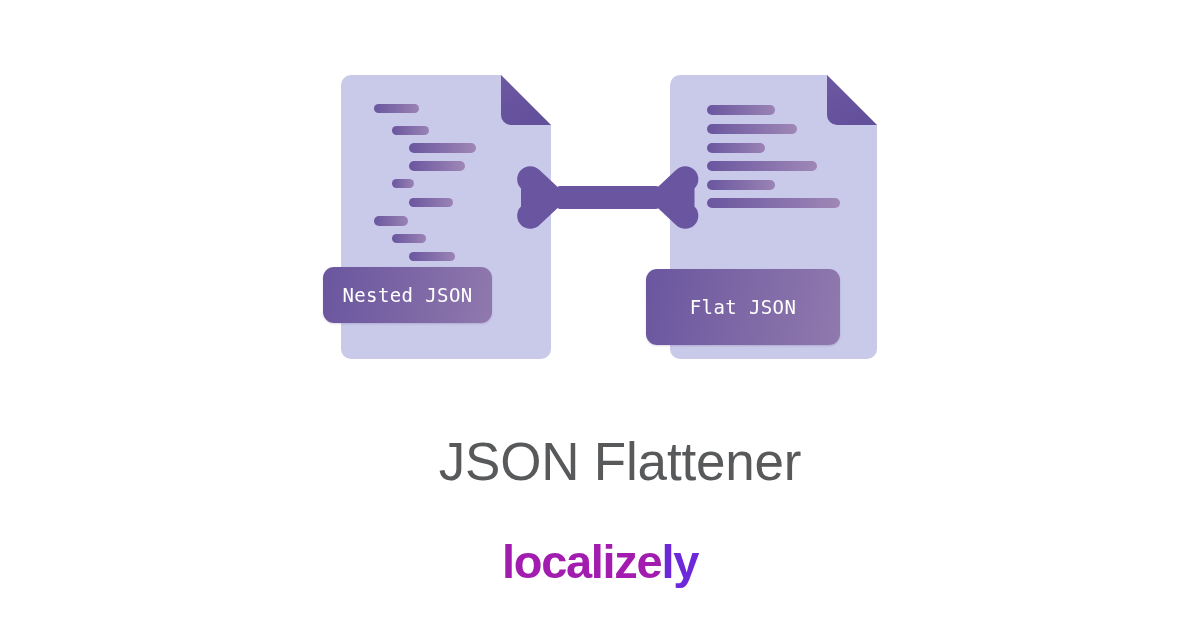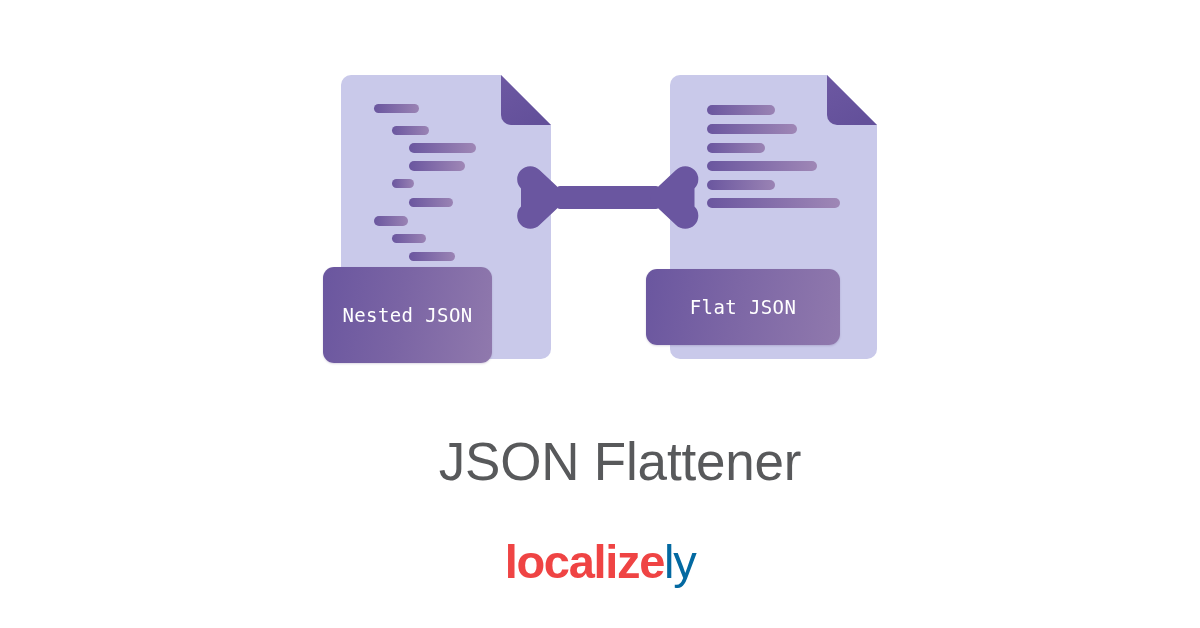--- a/index.html
+++ b/index.html
@@ -48,21 +48,21 @@
     font-family: "DejaVu Sans Mono", "Liberation Mono", monospace;
     font-size: 19px;
     letter-spacing: 0.4px;
     white-space: nowrap;
     box-shadow: 0 1px 2px rgba(60, 40, 100, 0.18);
   }
   #label-nested {
     left: 323px;
     top: 267px;
     width: 169px;
-    height: 96px;
+    height: 56px;
     background: linear-gradient(100deg, #6a569f 0%, #7a64a4 45%, #9079ad 100%);
   }
   #label-flat {
     left: 646px;
     top: 269px;
     width: 194px;
     height: 76px;
     background: linear-gradient(100deg, #6a569f 0%, #7c66a5 45%, #9079ad 100%);
   }
 
@@ -89,26 +89,26 @@
     top: 536px;
     width: 1200px;
     text-align: center;
     font-family: "Liberation Sans", sans-serif;
     font-size: 47px;
     line-height: 1.1;
     white-space: nowrap;
   }
   #logo .logo-main {
     font-weight: 700;
-    color: #ef4444;
+    color: #a21caf;
     letter-spacing: -1.3px;
   }
   #logo .logo-suffix {
-    font-weight: 400;
-    color: #0369a1;
+    font-weight: 700;
+    color: #6d28d9;
     letter-spacing: -1.3px;
   }
 </style>
 </head>
 <body>
 
 <div id="canvas">
 
   <div id="illustration">
     <svg viewBox="0 0 1200 400" xmlns="http://www.w3.org/2000/svg">

